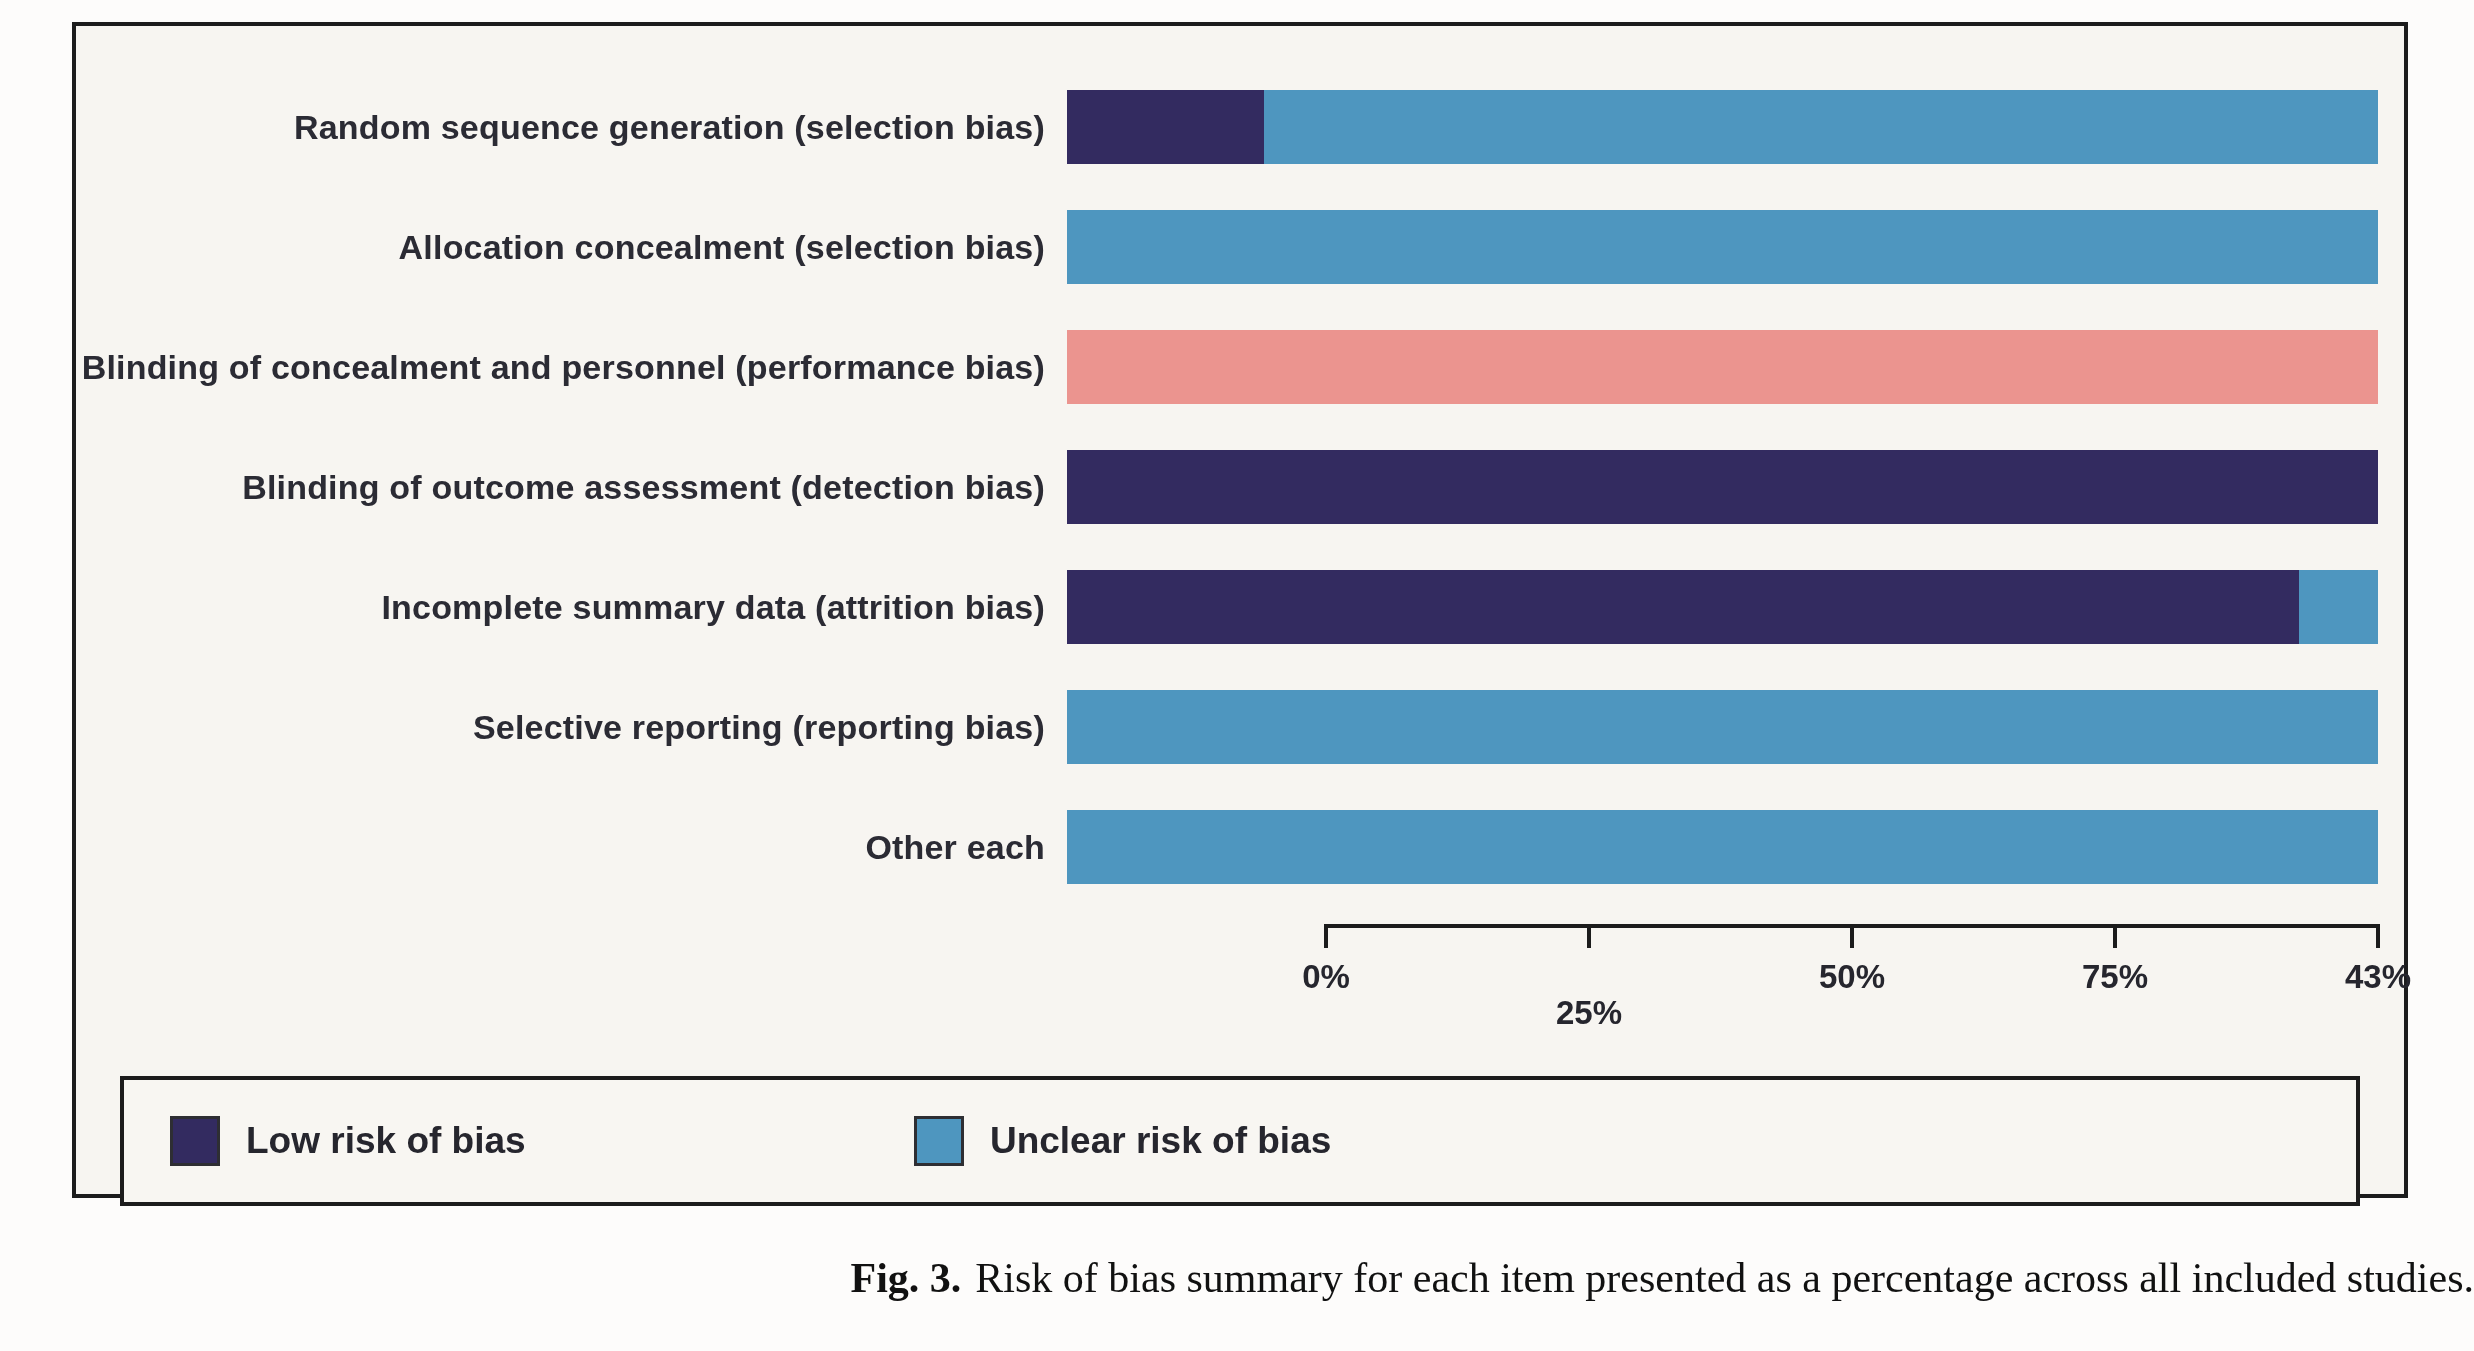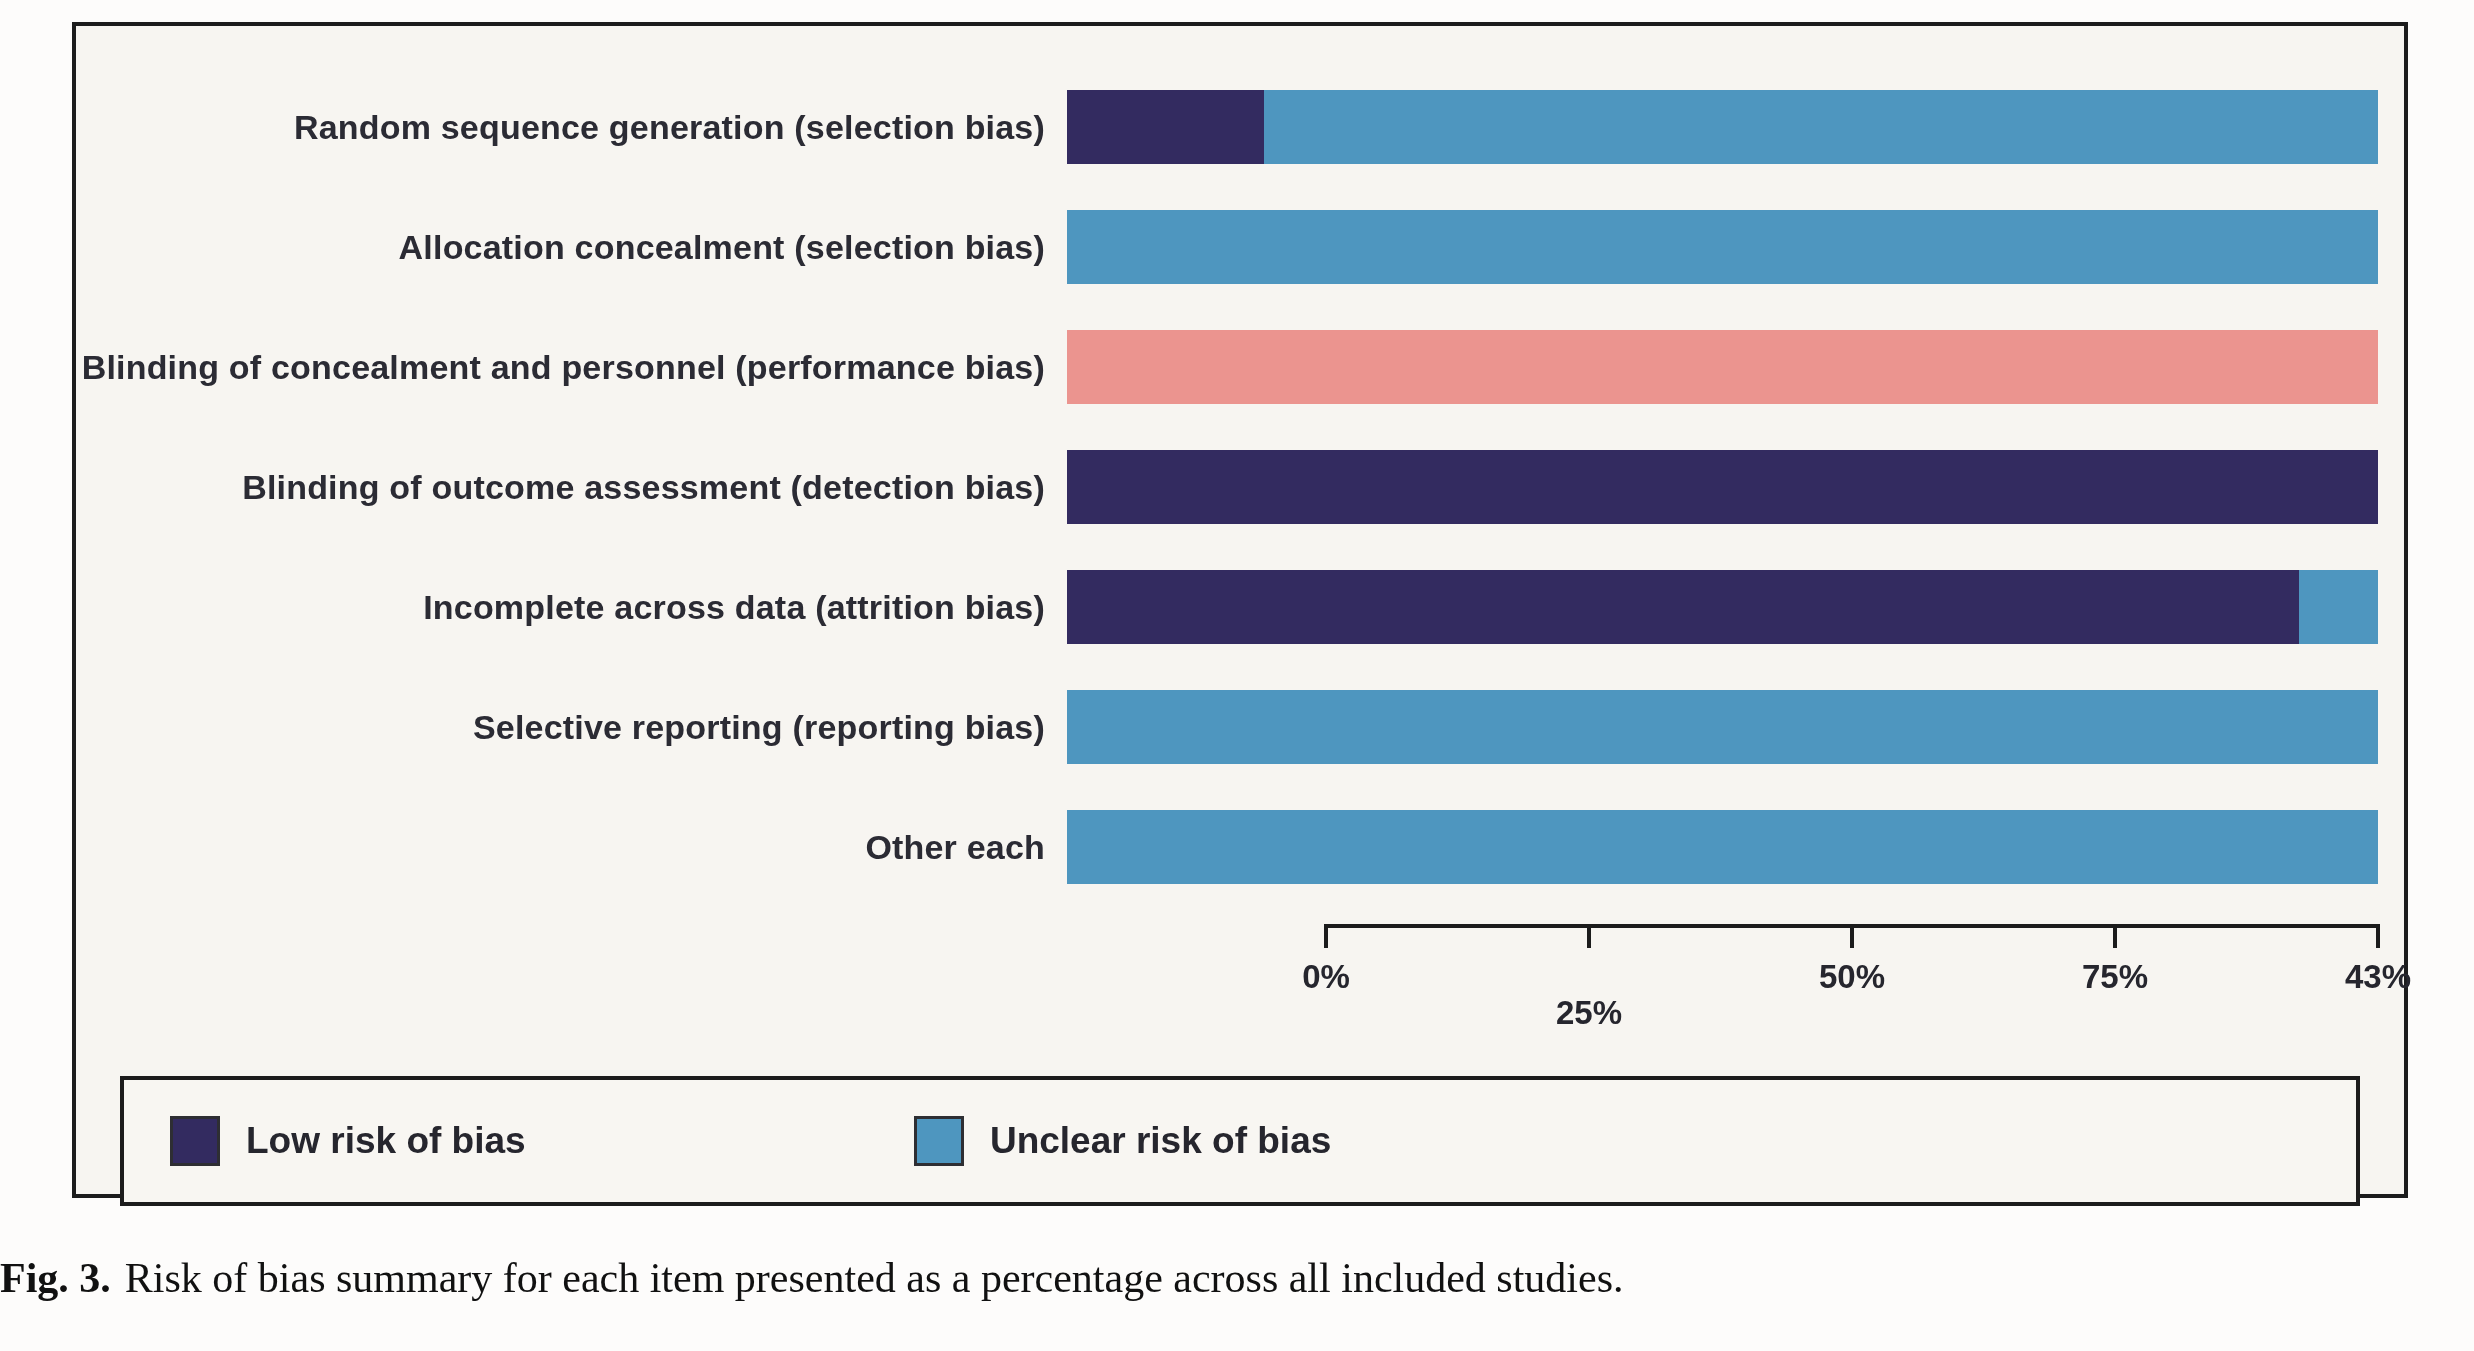--- a/index.html
+++ b/index.html
@@ -116,21 +116,21 @@
     font-size: 37px;
     font-weight: bold;
     color: #26262e;
     white-space: nowrap;
   }
   .caption {
     position: absolute;
     left: 0;
     top: 1254px;
     width: 100%;
-    text-align: left;
+    text-align: right;
     font-family: "Liberation Serif", serif;
     font-size: 42px;
     color: #111111;
   }
   .caption-label { font-weight: bold; margin-right: 14px; }
 </style>
 </head>
 <body>
 
 <div class="page">
@@ -155,21 +155,21 @@
             <div class="seg" style="width: 100%; background: rgb(235, 148, 143);"></div>
           </div>
         </div>
         <div class="row">
           <div class="row-label">Blinding of outcome assessment (detection bias)</div>
           <div class="row-bar">
             <div class="seg" style="width: 100%; background: rgb(51, 43, 96);"></div>
           </div>
         </div>
         <div class="row">
-          <div class="row-label">Incomplete across data (attrition bias)</div>
+          <div class="row-label">Incomplete summary data (attrition bias)</div>
           <div class="row-bar">
             <div class="seg" style="width: 94%; background: rgb(51, 43, 96);"></div>
             <div class="seg" style="width: 6%; background: rgb(78, 150, 191);"></div>
           </div>
         </div>
         <div class="row">
           <div class="row-label">Selective reporting (reporting bias)</div>
           <div class="row-bar">
             <div class="seg" style="width: 100%; background: rgb(78, 150, 191);"></div>
           </div>

